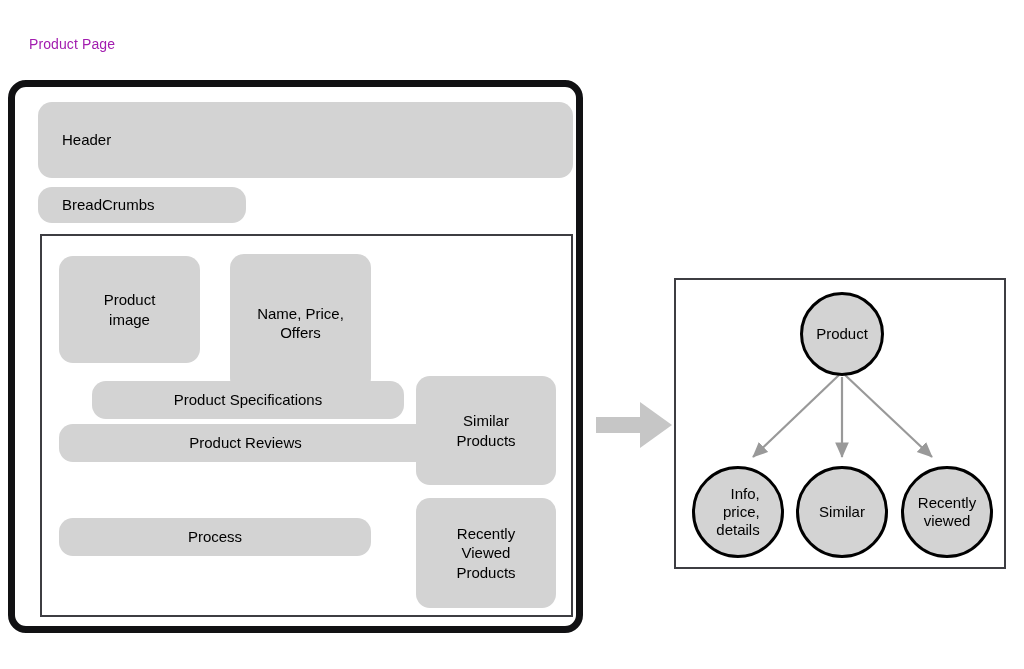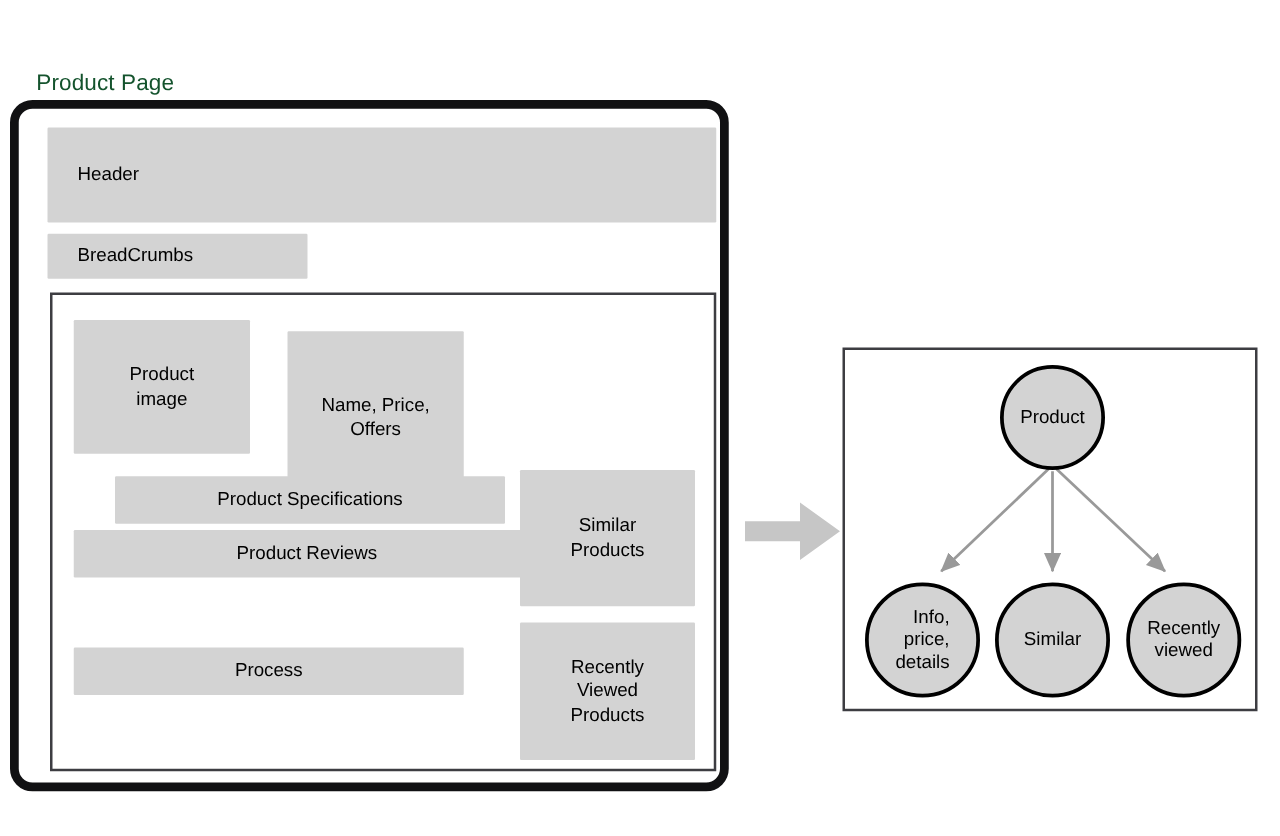--- a/index.html
+++ b/index.html
@@ -13,25 +13,24 @@
     position: relative;
     font-family: "Liberation Sans", sans-serif;
     overflow: hidden;
   }
 
   
   .page-title {
     position: absolute;
     left: 29px;
     top: 36px;
-    font-size: 18px;
-    color: #14532d;
+    font-size: 14px;
+    color: #a21caf;
     letter-spacing: 0.1px;
     white-space: nowrap;
-    margin-top: 20px;
   }
 
   
   .mockup-frame {
     position: absolute;
     left: 8px;
     top: 80px;
     width: 575px;
     height: 553px;
     box-sizing: border-box;
@@ -44,21 +43,21 @@
     position: absolute;
     left: 0;
     top: 0;
     right: 0;
     bottom: 0;
   }
 
   .block {
     position: absolute;
     background: #d3d3d3;
-    border-radius: 1px;
+    border-radius: 14px;
     display: flex;
     align-items: center;
     color: #000000;
     font-size: 15px;
     line-height: 1.28;
     box-sizing: border-box;
   }
   .block.left-text {
     justify-content: flex-start;
     padding-left: 24px;
@@ -77,21 +76,21 @@
     left: 25px;
     top: 147px;
     width: 533px;
     height: 383px;
     box-sizing: border-box;
     border: 2px solid #3d3d42;
     background: #ffffff;
   }
 
   .blk-product-image { left: 17px;  top: 20px;  width: 141px; height: 107px; }
-  .blk-name-price    { left: 188px; top: 29px; width: 141px; height: 138px; }
+  .blk-name-price    { left: 188px; top: 18px; width: 141px; height: 138px; }
   .blk-shipping      { left: 374px; top: 20px; width: 140px; height: 107px; }
   .blk-specs         { left: 17px;  top: 145px; width: 312px; height: 38px; margin-left: 33px; }
   .blk-reviews       { left: 17px;  top: 188px; width: 373px; height: 38px; }
   .blk-process       { left: 17px;  top: 282px; width: 312px; height: 38px; }
   .blk-similar       { left: 374px; top: 140px; width: 140px; height: 109px; }
   .blk-recent        { left: 374px; top: 262px; width: 140px; height: 110px; }
 
   
   .block-arrow {
     position: absolute;

